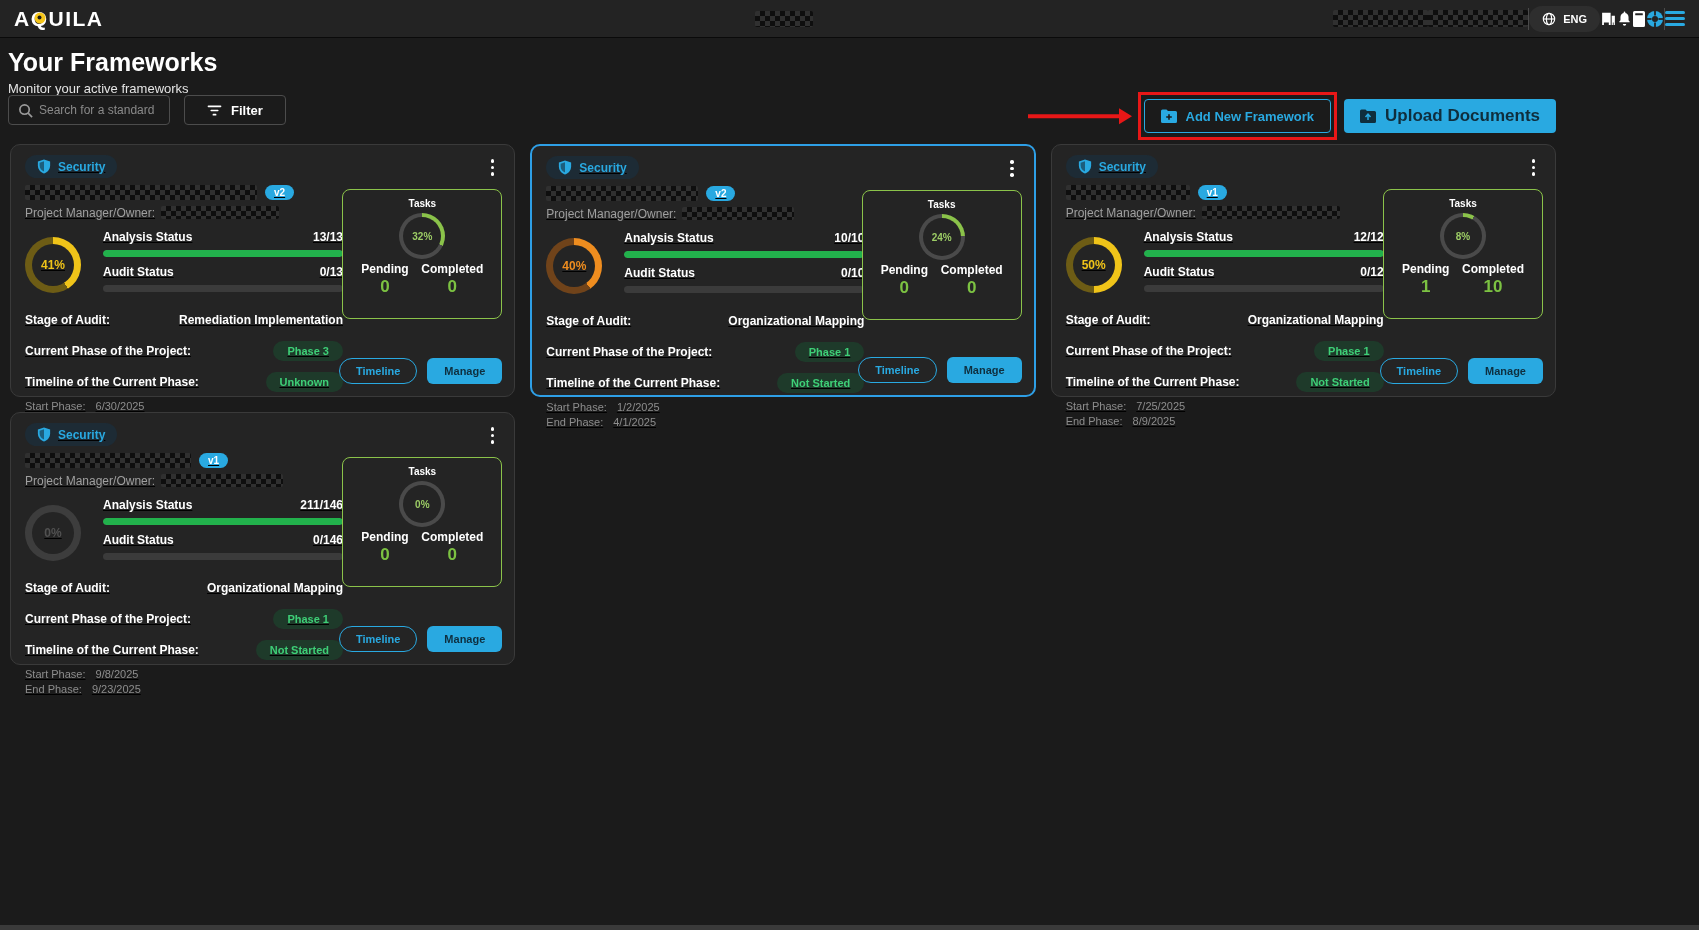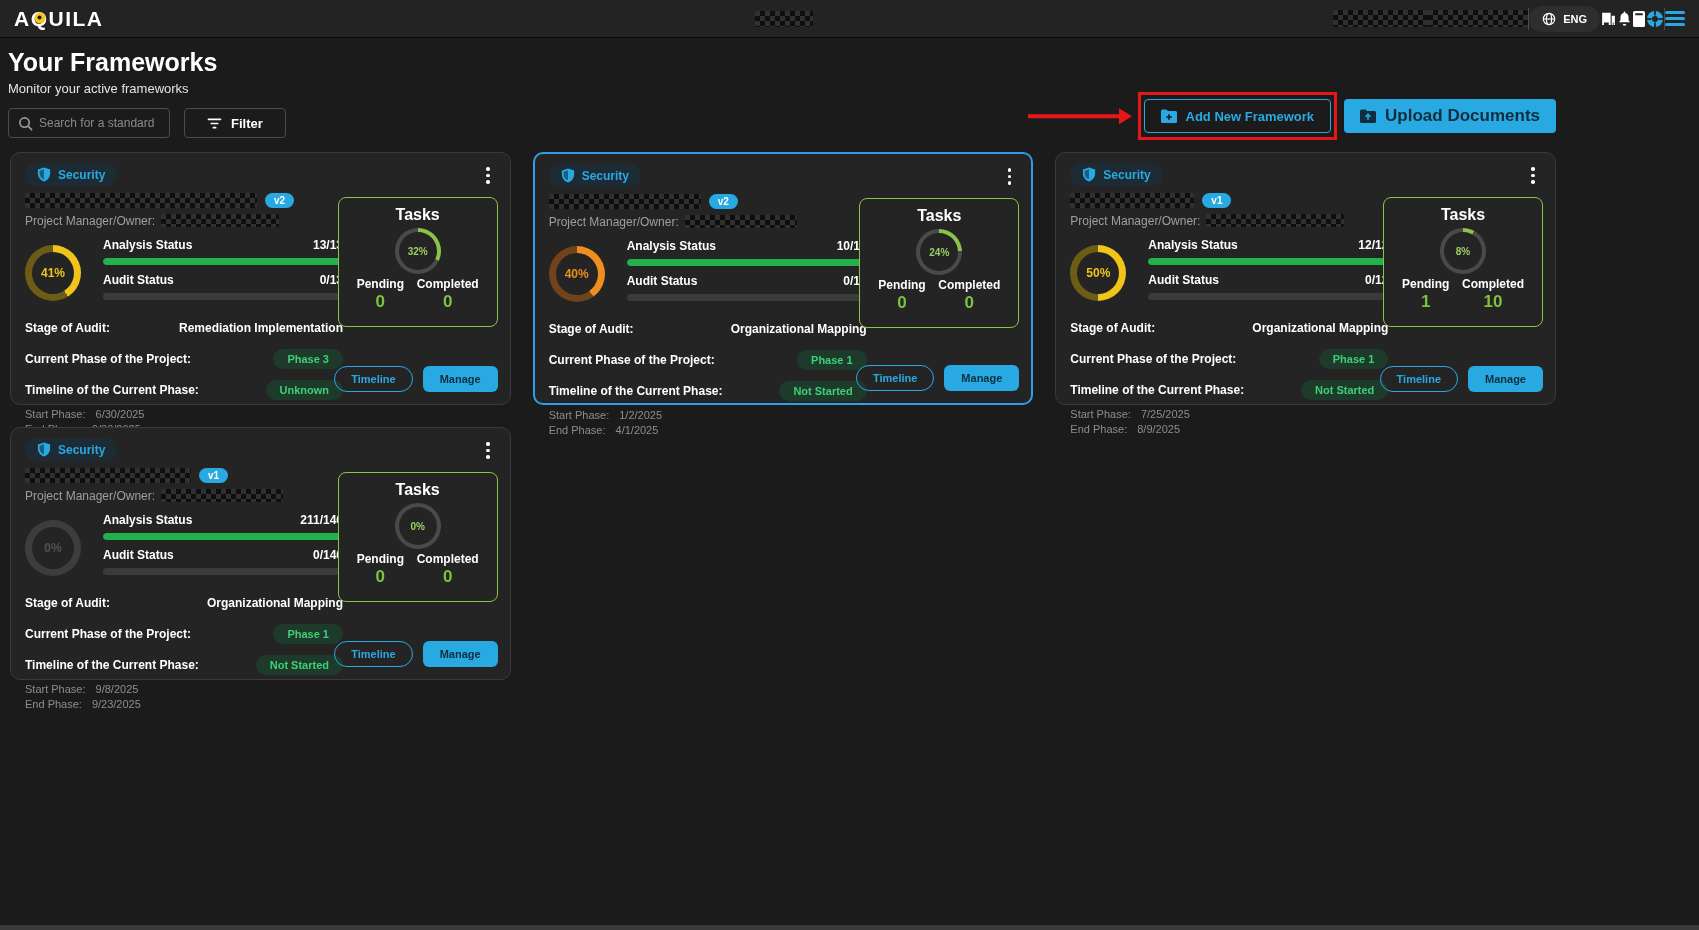--- a/index.html
+++ b/index.html
@@ -29,39 +29,39 @@
   .v-divider { width:1px; height:22px; background:#4a4a4a; }
   .lang-pill { display:flex; align-items:center; gap:7px; background:#2e2e2e; border-radius:16px; padding:6px 13px; color:#fff; font-size:11px; font-weight:bold; cursor:pointer; }
   .icon-btn { display:flex; align-items:center; justify-content:center; cursor:pointer; background:none; border:none; padding:0; }
   .hamburger { display:flex; flex-direction:column; gap:3px; cursor:pointer; padding:2px 0; }
   .hamburger span { display:block; width:20px; height:3px; border-radius:2px; background:#29a9e1; }
 
   
   .page-head { position:absolute; left:8px; top:48px; }
   .page-title { margin:0; font-size:25px; font-weight:bold; color:#fff; }
   .page-sub { margin-top:4px; font-size:13px; color:#e4e4e4; }
-  .search-row { position:absolute; left:8px; top:108px; display:flex; gap:14px; }
+  .search-row { position:absolute; left:8px; top:95px; display:flex; gap:14px; }
   .search-box { position:relative; width:162px; height:30px; border:1px solid #4c4c4c; border-radius:4px; background:transparent; }
   .search-box input { width:100%; height:100%; background:transparent; border:none; outline:none; color:#ddd; font-size:12px; padding:0 8px 0 30px; font-family:inherit; }
   .search-box input::placeholder { color:#8a8a8a; }
   .search-icon { position:absolute; left:9px; top:7px; }
   .filter-btn { display:flex; align-items:center; gap:9px; border:1px solid #4c4c4c; border-radius:4px; background:transparent; color:#fff; font-weight:bold; font-size:13px; padding:0 22px; height:30px; font-family:inherit; cursor:pointer; }
 
   
   .actions { position:absolute; top:99px; right:143px; display:flex; gap:13px; align-items:center; }
   .add-wrap { position:relative; }
   .red-frame { position:absolute; inset:-7px -6px; border:3px solid #e81717; pointer-events:none; }
   .red-arrow { position:absolute; top:50%; right:calc(100% + 24px); transform:translateY(-50%); width:92px; height:3.5px; background:#e81717; pointer-events:none; }
   .red-arrow::after { content:''; position:absolute; right:-12px; top:50%; transform:translateY(-50%);
     border-left:13px solid #e81717; border-top:8px solid transparent; border-bottom:8px solid transparent; }
   .add-btn { display:flex; align-items:center; gap:9px; border:1px solid #29a9e1; background:transparent; color:#29a9e1; font-weight:bold; font-size:13px; height:34px; padding:0 16px; border-radius:4px; font-family:inherit; cursor:pointer; }
   .upload-btn { display:flex; align-items:center; gap:9px; border:none; background:#29a9e1; color:#0f2e3d; font-weight:bold; font-size:17px; height:34px; padding:0 16px; border-radius:4px; font-family:inherit; cursor:pointer; }
 
   
-  #cards-grid { position:absolute; left:10px; top:152px; width:1546px; display:grid; grid-template-columns:repeat(3,1fr); gap:22px; }
+  #cards-grid { position:absolute; left:10px; top:144px; width:1546px; display:grid; grid-template-columns:repeat(3,1fr); gap:15px;text-decoration:underline; }
   .card { position:relative; height:253px; background:#242424; border:1px solid #3a3a3a; border-radius:10px; padding:10px 14px; }
   .card.highlighted { border:2px solid #2e9fe6; }
   .card-head { display:flex; justify-content:space-between; align-items:flex-start; }
   .cat-badge { display:flex; align-items:center; gap:7px; background:#1d2b35; border-radius:14px; padding:4px 12px; color:#29a9e1; font-size:12px; font-weight:bold; }
   .kebab { display:flex; flex-direction:column; gap:3px; padding:4px 6px; cursor:pointer; }
   .kebab i { width:3.5px; height:3.5px; background:#fff; border-radius:50%; }
   .name-row { margin-top:5px; display:flex; align-items:center; gap:8px; }
   .name-redacted { height:15px; }
   .ver-badge { background:#29a9e1; color:#fff; font-size:10px; font-weight:bold; padding:2px 9px; border-radius:10px; }
   .pm-row { margin-top:6px; color:#9f9f9f; font-size:12px; display:flex; gap:6px; align-items:center; }
@@ -76,21 +76,21 @@
   .bar-head { display:flex; justify-content:space-between; color:#fff; font-weight:bold; font-size:12px; }
   .track { height:7px; background:#3b3b3b; border-radius:4px; margin:6px 0 8px; overflow:hidden; }
   .fill { height:100%; background:#22b14c; border-radius:4px; }
   .info-row { display:flex; justify-content:space-between; align-items:center; width:318px; margin-top:9px; min-height:22px; }
   .info-label { color:#fff; font-weight:bold; font-size:12px; }
   .info-value { color:#fff; font-weight:bold; font-size:12px; }
   .pill { background:#1e3a2a; color:#3ecf77; font-size:11px; font-weight:bold; padding:4px 14px; border-radius:12px; }
   .dates { margin-top:7px; }
   .date-row { display:flex; gap:10px; font-size:11px; color:#8d8d8d; margin-top:3px; }
   .tasks-panel { position:absolute; top:44px; right:12px; width:160px; height:130px; border:1px solid #8bc34a; border-radius:8px; background:#242424; display:flex; flex-direction:column; align-items:center; padding:8px 6px; }
-  .tasks-title { color:#fff; font-weight:bold; font-size:16px; }
+  .tasks-title { color:#fff; font-weight:bold; font-size:10px; }
   .tasks-donut { width:46px; height:46px; margin-top:4px; }
   .tasks-hole { width:38px; height:38px; }
   .tasks-pct { color:#9ccc65; font-size:10px; font-weight:bold; }
   .tasks-cols { display:flex; justify-content:space-between; width:100%; padding:0 12px; margin-top:3px; }
   .tcol { text-align:center; }
   .tlabel { color:#fff; font-size:12px; font-weight:bold; }
   .tnum { color:#7cc242; font-size:17px; font-weight:bold; margin-top:1px; }
   .card-buttons { position:absolute; bottom:12px; right:12px; display:flex; gap:10px; }
   .btn-outline { background:transparent; border:1px solid #29a9e1; color:#29a9e1; font-weight:bold; font-size:11px; border-radius:14px; padding:0 16px; font-family:inherit; cursor:pointer; }
   .btn-solid { background:#29a9e1; border:none; color:#0e2f3f; font-weight:bold; font-size:11px; border-radius:6px; padding:7px 17px; font-family:inherit; cursor:pointer; }

